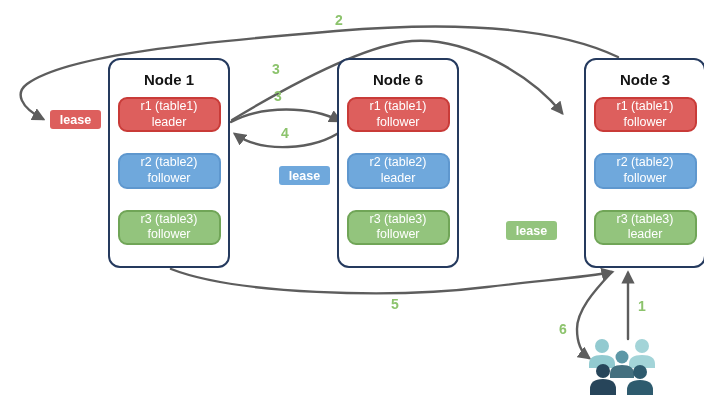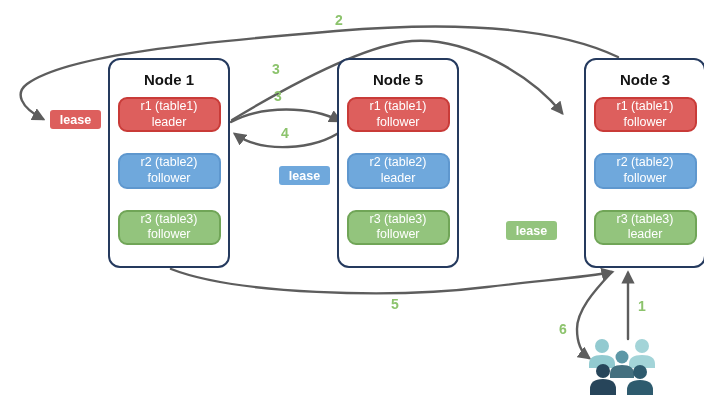--- a/index.html
+++ b/index.html
@@ -56,21 +56,21 @@
       <span>r2 (table2)</span>
       <span>follower</span>
     </div>
     <div class="replica green">
       <span>r3 (table3)</span>
       <span>follower</span>
     </div>
   </div>
 
   <div class="node" style="left:337px">
-    <div class="node-title">Node 5</div>
+    <div class="node-title">Node 6</div>
     <div class="replica red">
       <span>r1 (table1)</span>
       <span>follower</span>
     </div>
     <div class="replica blue">
       <span>r2 (table2)</span>
       <span>leader</span>
     </div>
     <div class="replica green">
       <span>r3 (table3)</span>

